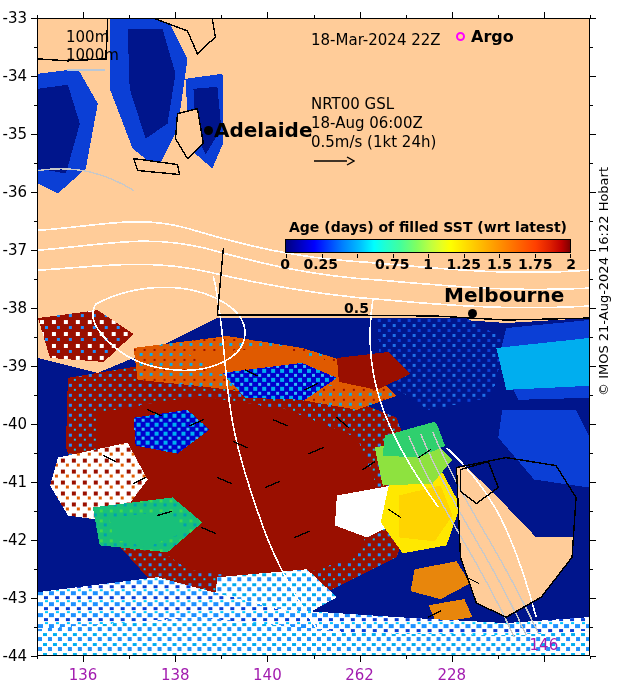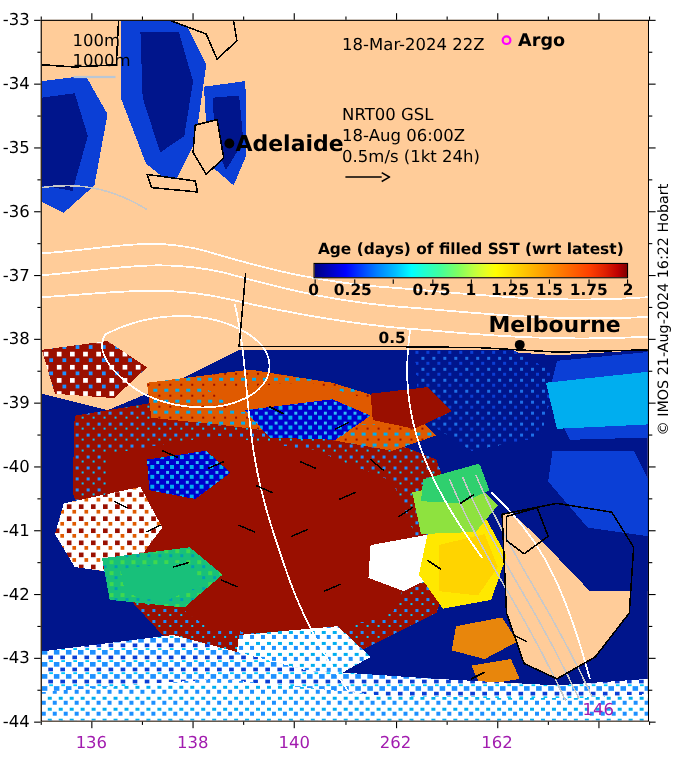--- a/index.html
+++ b/index.html
@@ -311,21 +311,21 @@
     <div class="tick xtk" style="left: 175.25px; top: 656px;"></div>
     <div class="xlab" style="left: 145.25px; top: 666px;">138</div>
     <div class="tick xtk" style="left: 175.25px; top: 12px;"></div>
     <div class="tick xtk" style="left: 267.417px; top: 656px;"></div>
     <div class="xlab" style="left: 237.417px; top: 666px;">140</div>
     <div class="tick xtk" style="left: 267.417px; top: 12px;"></div>
     <div class="tick xtk" style="left: 359.583px; top: 656px;"></div>
     <div class="xlab" style="left: 329.583px; top: 666px;">262</div>
     <div class="tick xtk" style="left: 359.583px; top: 12px;"></div>
     <div class="tick xtk" style="left: 451.75px; top: 656px;"></div>
-    <div class="xlab" style="left: 421.75px; top: 666px;">162</div>
+    <div class="xlab" style="left: 421.75px; top: 666px;">228</div>
     <div class="tick xtk" style="left: 451.75px; top: 12px;"></div>
     <div class="tick xtk" style="left: 543.917px; top: 656px;"></div>
     <div class="xlab" style="left: 513.917px; top: 636px;">146</div>
     <div class="tick xtk" style="left: 543.917px; top: 12px;"></div>
     <div class="tick xtkm" style="left: 37px; top: 656px;"></div>
     <div class="tick xtkm" style="left: 37px; top: 15px;"></div>
     <div class="tick xtkm" style="left: 129.167px; top: 656px;"></div>
     <div class="tick xtkm" style="left: 129.167px; top: 15px;"></div>
     <div class="tick xtkm" style="left: 221.333px; top: 656px;"></div>
     <div class="tick xtkm" style="left: 221.333px; top: 15px;"></div>

